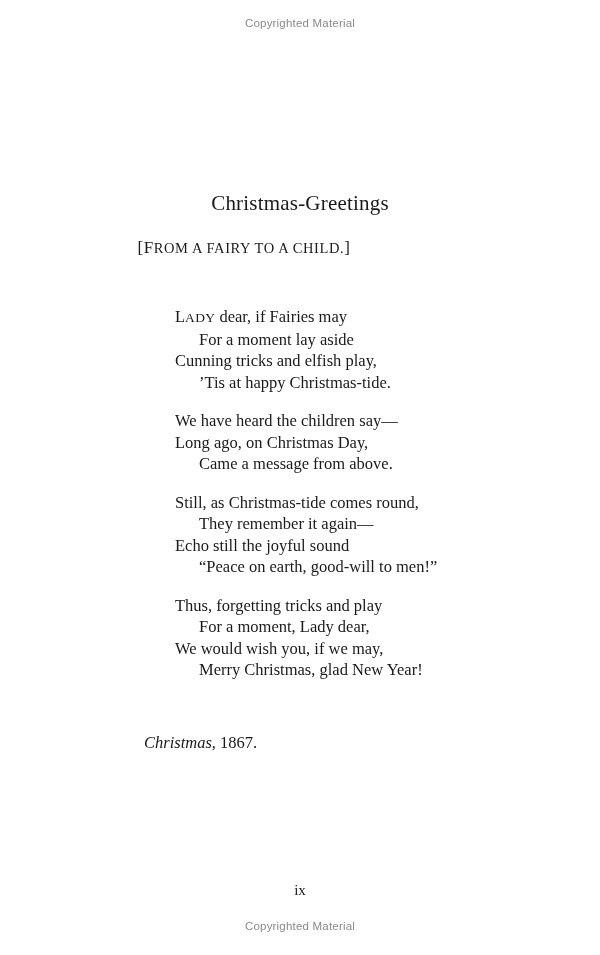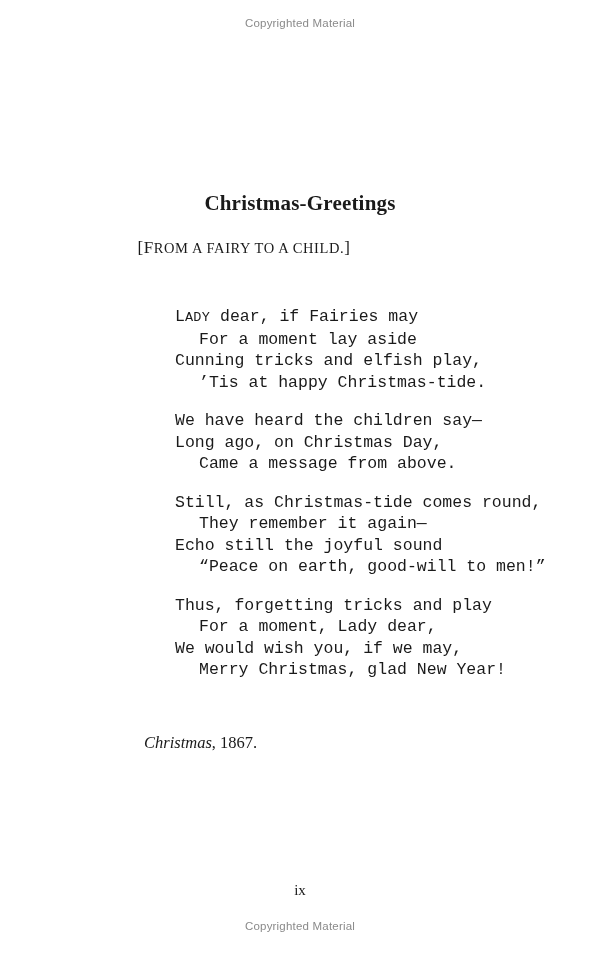--- a/index.html
+++ b/index.html
@@ -33,21 +33,21 @@
   .watermark-top { top: 17px; }
   .watermark-bottom { top: 920px; }
 
   .poem-title {
     position: absolute;
     top: 191px;
     left: 0;
     width: 600px;
     text-align: center;
     font-family: "Liberation Serif", serif;
-    font-weight: bold;
+    font-weight: normal;
     font-size: 21px;
     letter-spacing: 0.2px;
   }
   .poem-subtitle {
     position: absolute;
     top: 238px;
     left: 0;
     width: 488px;
     text-align: center;
     font-family: "Liberation Serif", serif;
@@ -64,21 +64,20 @@
     left: 175px;
     width: 380px;
   }
   .stanza {
     margin-bottom: 17px;
   }
   .line {
     font-size: 16.5px;
     line-height: 21.5px;
     white-space: pre;
-    font-family: Liberation Mono, monospace;
   }
   .line.indent {
     padding-left: 24px;
   }
   .smallcap {
     font-size: 16.5px;
   }
   .smallcap .cap {
     font-size: 16.5px;
   }

